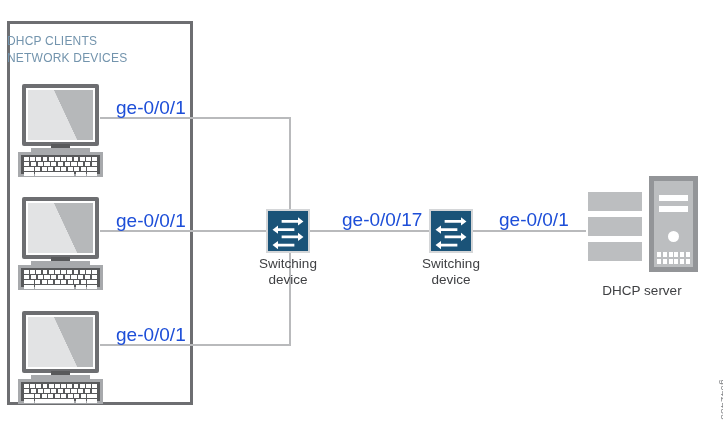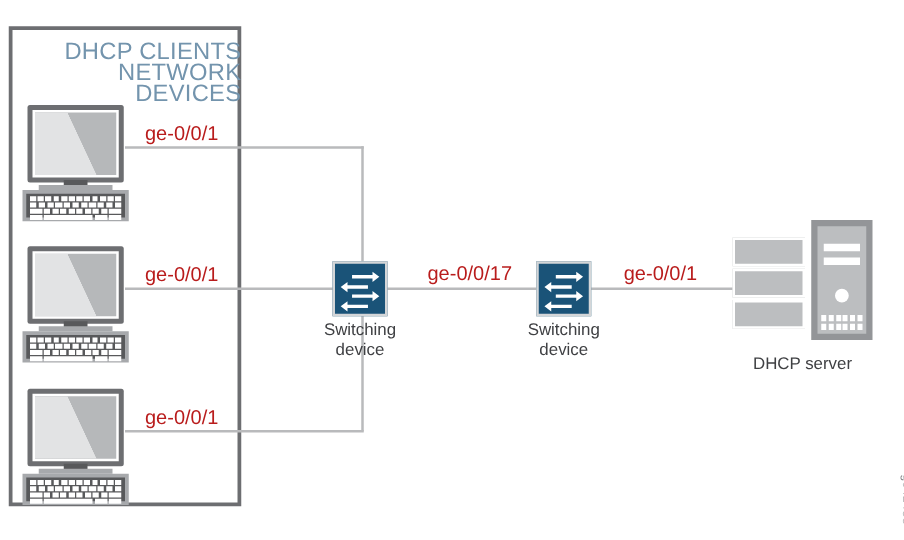--- a/index.html
+++ b/index.html
@@ -27,23 +27,23 @@
     height: 384px;
     border: 3px solid #6d6e71;
     background: transparent;
     box-sizing: border-box;
   }
   .group-title {
     position: absolute;
     left: 7px;
     top: 33px;
     width: 186px;
-    text-align: right;
+    text-align: left;
     color: #7394ad;
-    font-size: 19px;
+    font-size: 12px;
     line-height: 17px;
     letter-spacing: 0.2px;
     white-space: pre-line;
   }
 
   
   .computer { position: absolute; width: 92px; height: 93px; }
   .monitor-frame {
     position: absolute; left: 8px; top: 0;
     width: 77px; height: 62px;
@@ -150,22 +150,22 @@
   }
   .grill-cell { background: #ffffff; }
 
   
   .line-h { position: absolute; height: 1.6px; background: #b9babc; }
   .line-v { position: absolute; width: 1.6px; background: #b9babc; }
 
   
   .port-label {
     position: absolute;
-    color: #b91c1c;
-    font-size: 16px;
+    color: #1d4ed8;
+    font-size: 19px;
     line-height: 15px;
     white-space: nowrap;
   }
   .node-label {
     position: absolute;
     color: #3f4043;
     font-size: 13.5px;
     line-height: 16px;
     text-align: center;
     white-space: pre-line;

